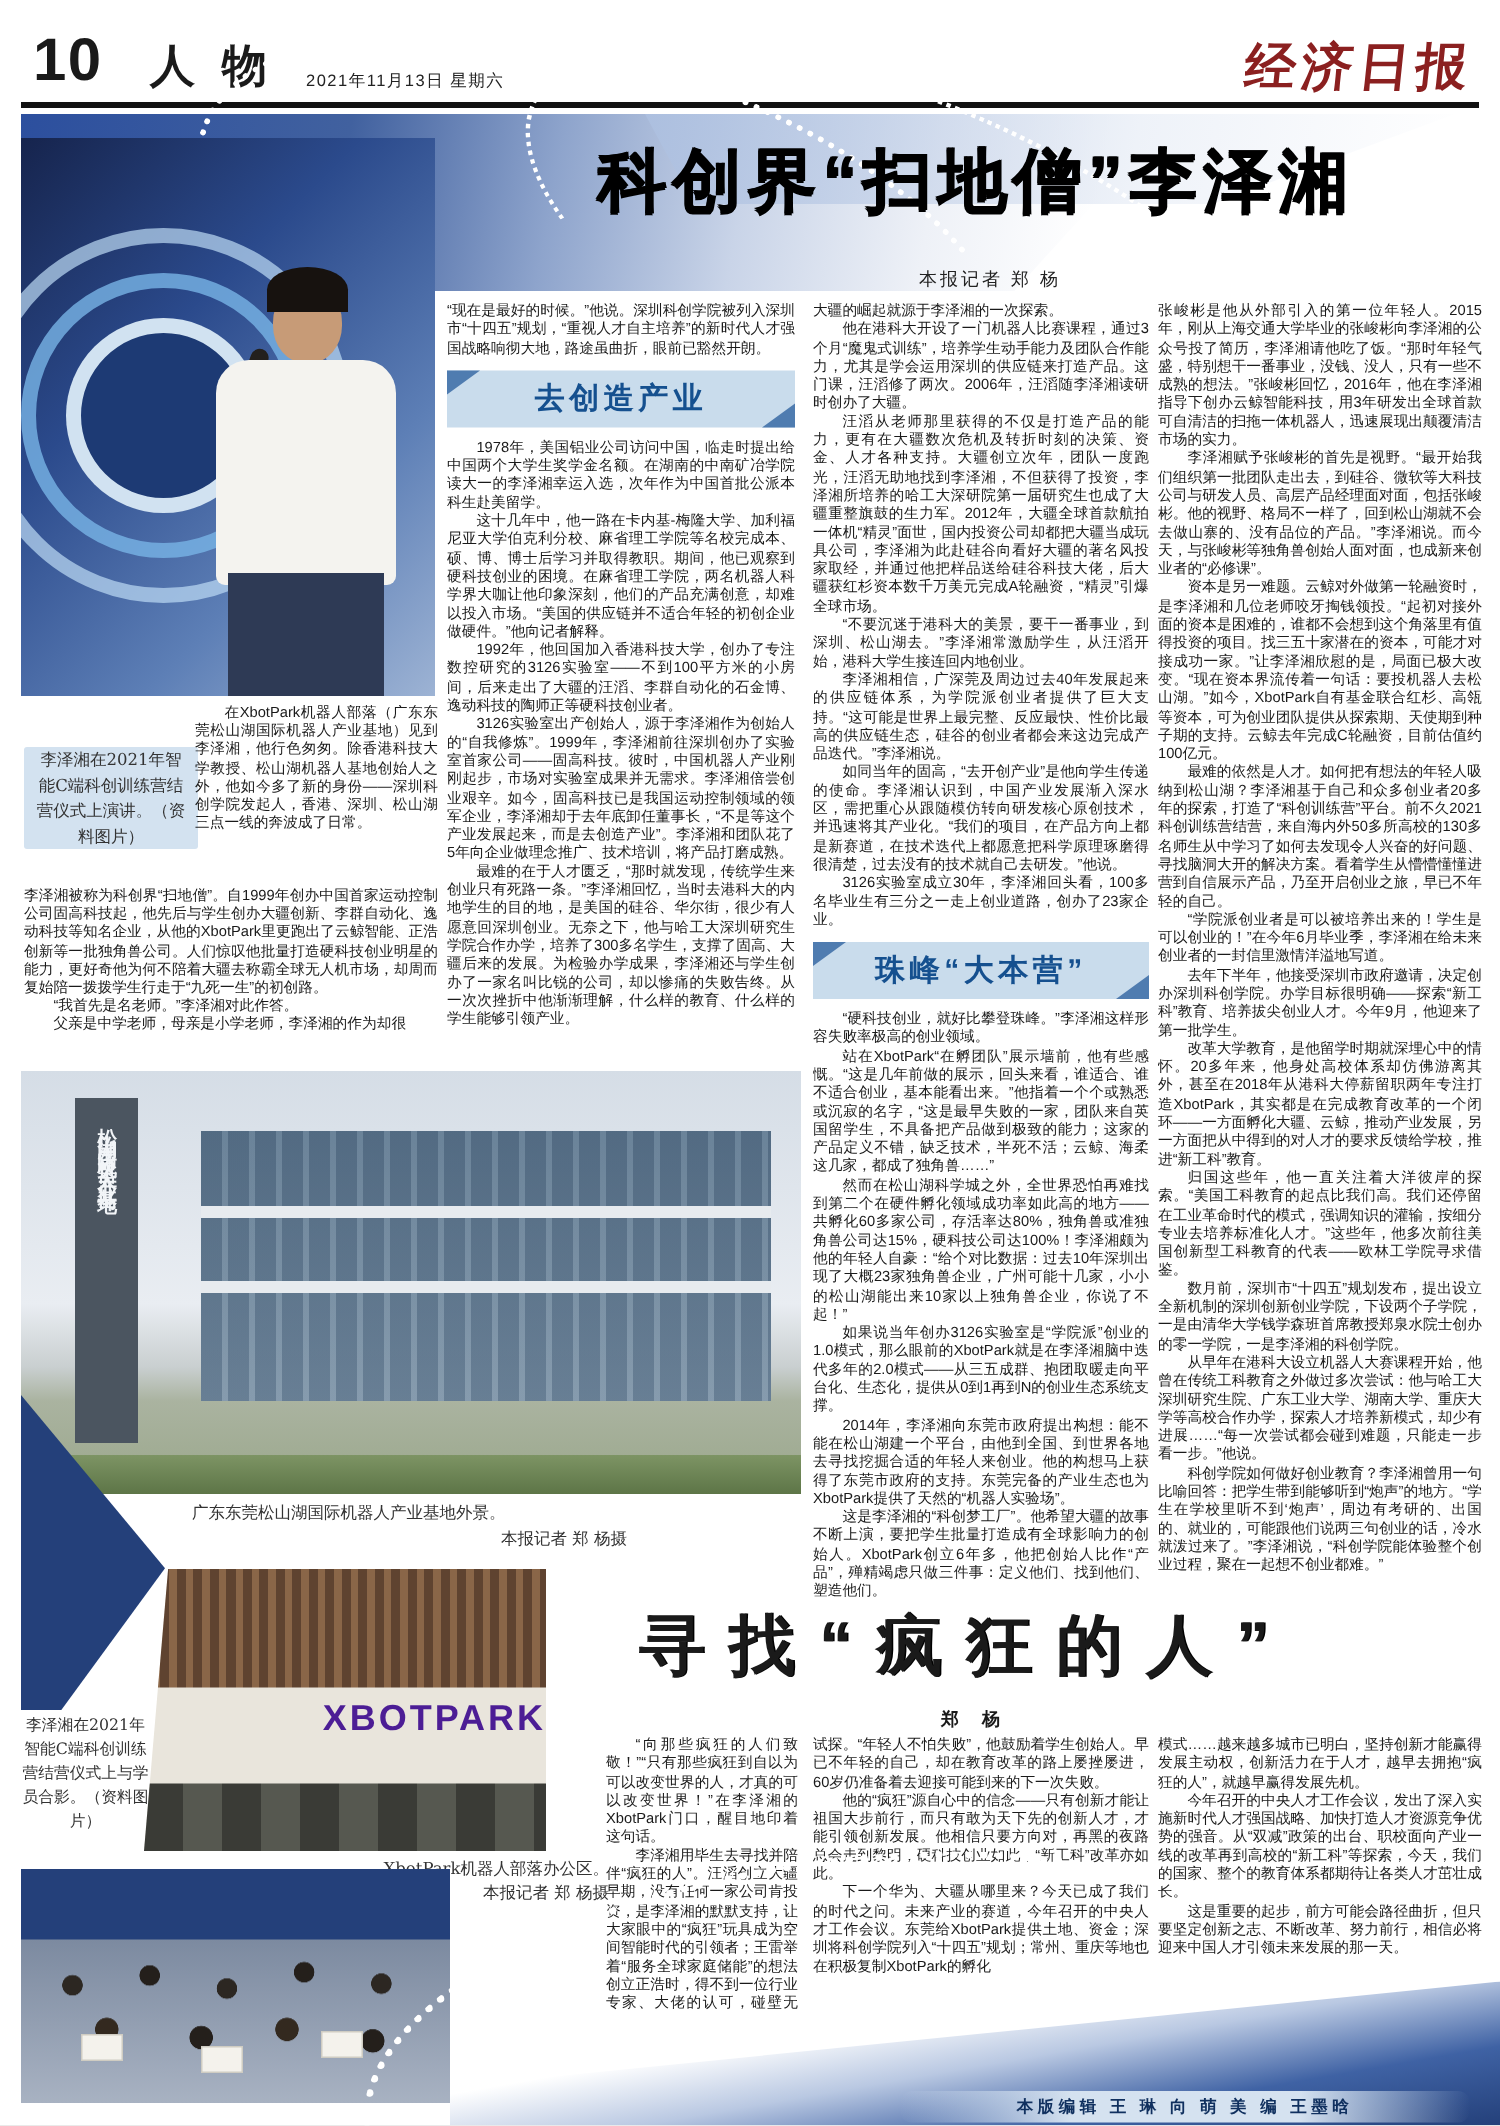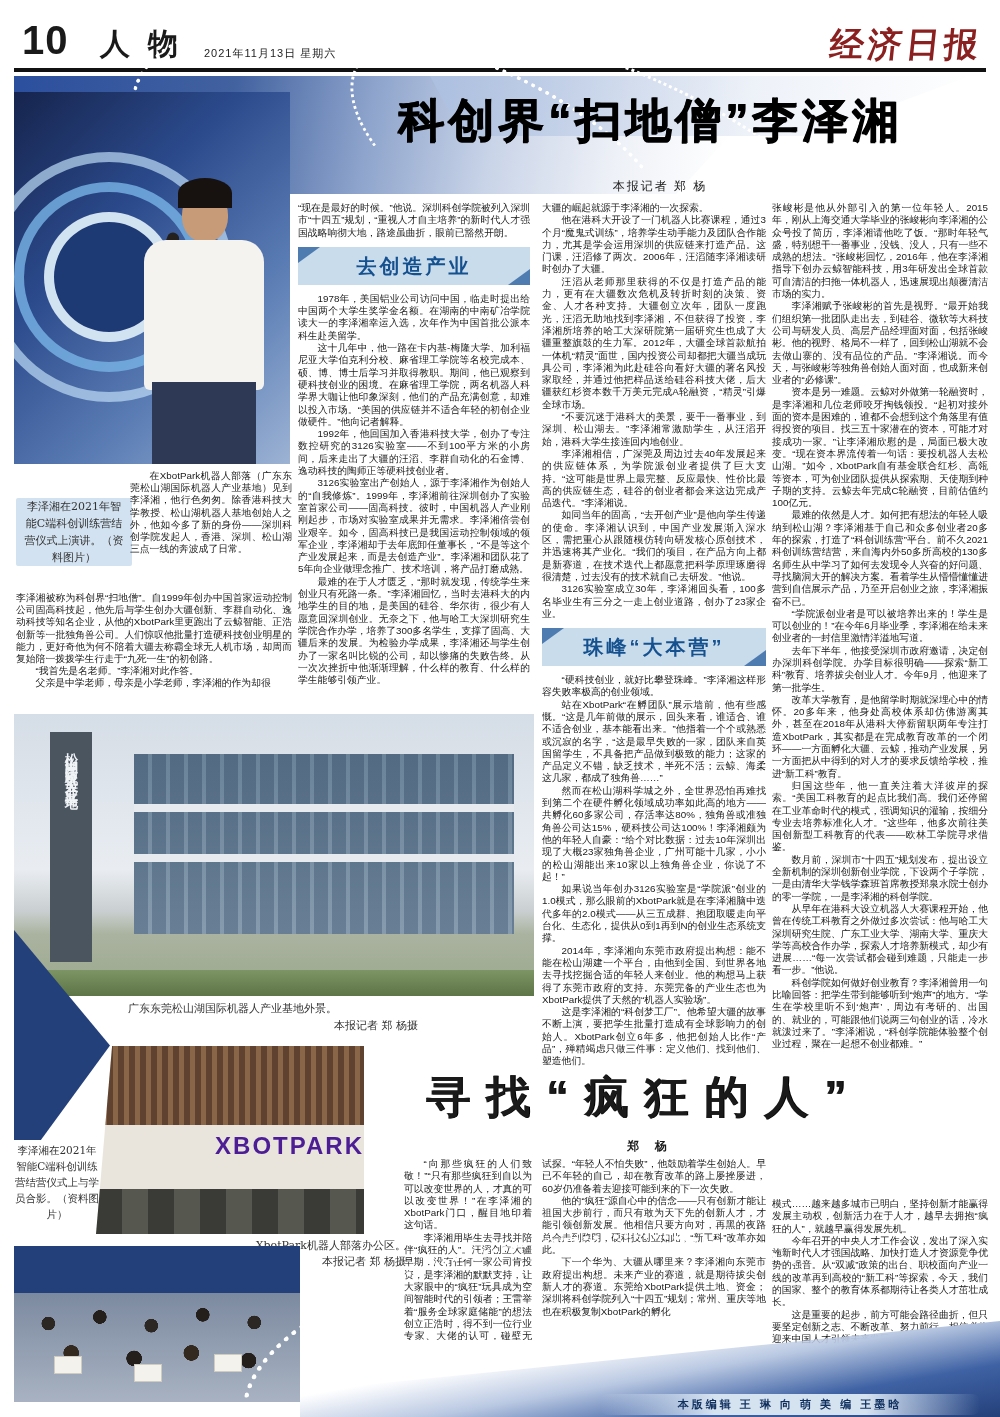--- a/index.html
+++ b/index.html
@@ -94,21 +94,21 @@
                     radial-gradient(circle 8px at 42% 60%,#241f1b 95%,transparent),radial-gradient(circle 8px at 62% 55%,#33291f 95%,transparent),
                     radial-gradient(circle 8px at 82% 62%,#241f1b 95%,transparent),linear-gradient(#7c8aa0,#a8b2c2);}
   .cert{position:absolute;width:26px;height:16px;background:#f4f2ec;border:1px solid #cfccc2;}
   .cap4{position:absolute;left:14px;top:1142px;width:86px;font-size:10.5px;line-height:16px;text-align:center;}
   
   .btitle{position:absolute;left:300px;top:1068px;width:688px;text-align:center;
           font-size:44px;font-weight:900;letter-spacing:16px;text-shadow:1px 0 #000;}
   .bbyline{position:absolute;left:540px;top:1138px;width:220px;text-align:center;font-size:12px;font-weight:bold;letter-spacing:6px;}
   .bc1{left:404px;top:1158px;width:128px;height:182px;}
   .bc2{left:542px;top:1158px;width:224px;height:234px;}
-  .bc3{left:772px;top:1158px;width:216px;height:220px;margin-top:40px;}
+  .bc3{left:772px;top:1158px;width:216px;height:220px;}
   
   .wedge{position:absolute;left:14px;top:930px;width:96px;height:210px;background:#24407a;
          clip-path:polygon(0 0,100% 55%,28% 100%,0 100%);}
   .swoosh{position:absolute;left:300px;top:1300px;width:700px;height:117px;
           background:linear-gradient(170deg,rgba(255,255,255,0) 40%,#b9c8e2 58%,#3f62a4 78%,#24407a 100%);
           clip-path:polygon(0 78%,100% 18%,100% 100%,0 100%);}
   .arc.a3{left:240px;top:1240px;width:620px;height:260px;transform:rotate(-8deg);border-width:5px;}
   .credits{position:absolute;left:600px;top:1394px;width:380px;text-align:center;
            font-size:11px;font-weight:bold;color:#10305f;letter-spacing:3px;
            background:linear-gradient(90deg,rgba(213,226,240,0),#d5e2f0 30%,#d5e2f0 70%,rgba(213,226,240,0));
@@ -189,21 +189,21 @@
         <p>2014年，李泽湘向东莞市政府提出构想：能不能在松山湖建一个平台，由他到全国、到世界各地去寻找挖掘合适的年轻人来创业。他的构想马上获得了东莞市政府的支持。东莞完备的产业生态也为XbotPark提供了天然的“机器人实验场”。</p>
         <p>这是李泽湘的“科创梦工厂”。他希望大疆的故事不断上演，要把学生批量打造成有全球影响力的创始人。XbotPark创立6年多，他把创始人比作“产品”，殚精竭虑只做三件事：定义他们、找到他们、塑造他们。</p>
       </div>
   </div>
 
   <div class="col c3">
     <div class="cont-first">
         <p>张峻彬是他从外部引入的第一位年轻人。2015年，刚从上海交通大学毕业的张峻彬向李泽湘的公众号投了简历，李泽湘请他吃了饭。“那时年轻气盛，特别想干一番事业，没钱、没人，只有一些不成熟的想法。”张峻彬回忆，2016年，他在李泽湘指导下创办云鲸智能科技，用3年研发出全球首款可自清洁的扫拖一体机器人，迅速展现出颠覆清洁市场的实力。</p>
         <p>李泽湘赋予张峻彬的首先是视野。“最开始我们组织第一批团队走出去，到硅谷、微软等大科技公司与研发人员、高层产品经理面对面，包括张峻彬。他的视野、格局不一样了，回到松山湖就不会去做山寨的、没有品位的产品。”李泽湘说。而今天，与张峻彬等独角兽创始人面对面，也成新来创业者的“必修课”。</p>
         <p>资本是另一难题。云鲸对外做第一轮融资时，是李泽湘和几位老师咬牙掏钱领投。“起初对接外面的资本是困难的，谁都不会想到这个角落里有值得投资的项目。找三五十家潜在的资本，可能才对接成功一家。”让李泽湘欣慰的是，局面已极大改变。“现在资本界流传着一句话：要投机器人去松山湖。”如今，XbotPark自有基金联合红杉、高瓴等资本，可为创业团队提供从探索期、天使期到种子期的支持。云鲸去年完成C轮融资，目前估值约100亿元。</p>
-        <p>最难的依然是人才。如何把有想法的年轻人吸纳到松山湖？李泽湘基于自己和众多创业者20多年的探索，打造了“科创训练营”平台。前不久2021科创训练营结营，来自海内外50多所高校的130多名师生从中学习了如何去发现令人兴奋的好问题、寻找脑洞大开的解决方案。看着学生从懵懵懂懂进营到自信展示产品，乃至开启创业之旅，李泽湘振奋不已。</p>
+        <p>最难的依然是人才。如何把有想法的年轻人吸纳到松山湖？李泽湘基于自己和众多创业者20多年的探索，打造了“科创训练营”平台。前不久2021科创训练营结营，来自海内外50多所高校的130多名师生从中学习了如何去发现令人兴奋的好问题、寻找脑洞大开的解决方案。看着学生从懵懵懂懂进营到自信展示产品，乃至开启创业之旅，早已不年轻的自己。</p>
       </div>
     <div>
         <p>“学院派创业者是可以被培养出来的！学生是可以创业的！”在今年6月毕业季，李泽湘在给未来创业者的一封信里激情洋溢地写道。</p>
         <p>去年下半年，他接受深圳市政府邀请，决定创办深圳科创学院。办学目标很明确——探索“新工科”教育、培养拔尖创业人才。今年9月，他迎来了第一批学生。</p>
         <p>改革大学教育，是他留学时期就深埋心中的情怀。20多年来，他身处高校体系却仿佛游离其外，甚至在2018年从港科大停薪留职两年专注打造XbotPark，其实都是在完成教育改革的一个闭环——一方面孵化大疆、云鲸，推动产业发展，另一方面把从中得到的对人才的要求反馈给学校，推进“新工科”教育。</p>
         <p>归国这些年，他一直关注着大洋彼岸的探索。“美国工科教育的起点比我们高。我们还停留在工业革命时代的模式，强调知识的灌输，按细分专业去培养标准化人才。”这些年，他多次前往美国创新型工科教育的代表——欧林工学院寻求借鉴。</p>
         <p>数月前，深圳市“十四五”规划发布，提出设立全新机制的深圳创新创业学院，下设两个子学院，一是由清华大学钱学森班首席教授郑泉水院士创办的零一学院，一是李泽湘的科创学院。</p>
         <p>从早年在港科大设立机器人大赛课程开始，他曾在传统工科教育之外做过多次尝试：他与哈工大深圳研究生院、广东工业大学、湖南大学、重庆大学等高校合作办学，探索人才培养新模式，却少有进展……“每一次尝试都会碰到难题，只能走一步看一步。”他说。</p>
         <p>科创学院如何做好创业教育？李泽湘曾用一句比喻回答：把学生带到能够听到“炮声”的地方。“学生在学校里听不到‘炮声’，周边有考研的、出国的、就业的，可能跟他们说两三句创业的话，冷水就泼过来了。”李泽湘说，“科创学院能体验整个创业过程，聚在一起想不创业都难。”</p>
       </div>
@@ -245,21 +245,21 @@
 
   <div class="btitle">寻找“疯狂的人”</div>
   <div class="bbyline">郑  杨</div>
   <div class="col bc1">
       <p>“向那些疯狂的人们致敬！”“只有那些疯狂到自以为可以改变世界的人，才真的可以改变世界！”在李泽湘的XbotPark门口，醒目地印着这句话。</p>
       <p>李泽湘用毕生去寻找并陪伴“疯狂的人”。汪滔创立大疆早期，没有任何一家公司肯投资，是李泽湘的默默支持，让大家眼中的“疯狂”玩具成为空间智能时代的引领者；王雷举着“服务全球家庭储能”的想法创立正浩时，得不到一位行业专家、大佬的认可，碰壁无数，仍是李泽湘的支持，让正浩成为移动储能领域第一只独角兽。</p>
     </div>
   <div class="col bc2 cont-first">
       <p>试探。“年轻人不怕失败”，他鼓励着学生创始人。早已不年轻的自己，却在教育改革的路上屡挫屡进，60岁仍准备着去迎接可能到来的下一次失败。</p>
       <p>他的“疯狂”源自心中的信念——只有创新才能让祖国大步前行，而只有敢为天下先的创新人才，才能引领创新发展。他相信只要方向对，再黑的夜路总会走到黎明，硬科技创业如此，“新工科”改革亦如此。</p>
-      <p>下一个华为、大疆从哪里来？李泽湘向东莞市政府提出构想。未来产业的赛道，就是期待拔尖创新人才的赛道。东莞给XbotPark提供土地、资金；深圳将科创学院列入“十四五”规划；常州、重庆等地也在积极复制XbotPark的孵化</p>
+      <p>下一个华为、大疆从哪里来？今天已成了我们的时代之问。未来产业的赛道，今年召开的中央人才工作会议。东莞给XbotPark提供土地、资金；深圳将科创学院列入“十四五”规划；常州、重庆等地也在积极复制XbotPark的孵化</p>
     </div>
   <div class="col bc3 cont-first">
       <p>模式……越来越多城市已明白，坚持创新才能赢得发展主动权，创新活力在于人才，越早去拥抱“疯狂的人”，就越早赢得发展先机。</p>
       <p>今年召开的中央人才工作会议，发出了深入实施新时代人才强国战略、加快打造人才资源竞争优势的强音。从“双减”政策的出台、职校面向产业一线的改革再到高校的“新工科”等探索，今天，我们的国家、整个的教育体系都期待让各类人才茁壮成长。</p>
       <p>这是重要的起步，前方可能会路径曲折，但只要坚定创新之志、不断改革、努力前行，相信必将迎来中国人才引领未来发展的那一天。</p>
     </div>
 
   <div class="swoosh"></div>
   <div class="arc a3"></div>
   <div class="credits">本版编辑  王  琳  向  萌  美  编  王墨晗</div>

